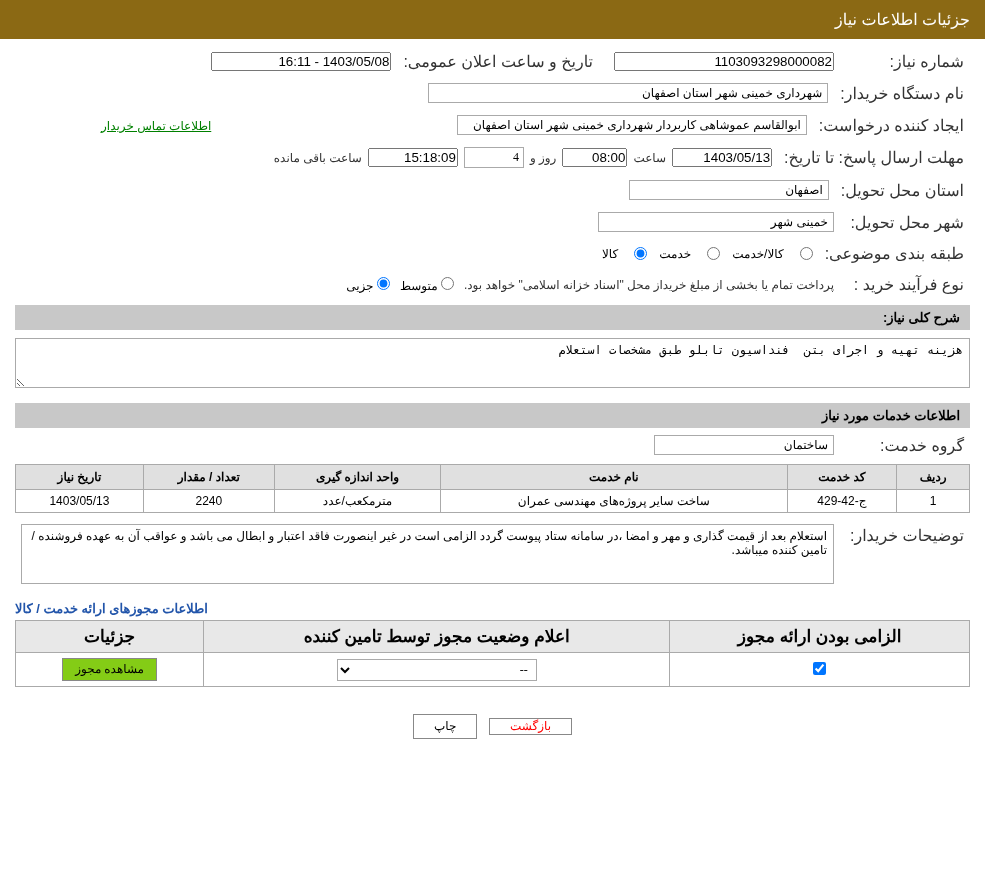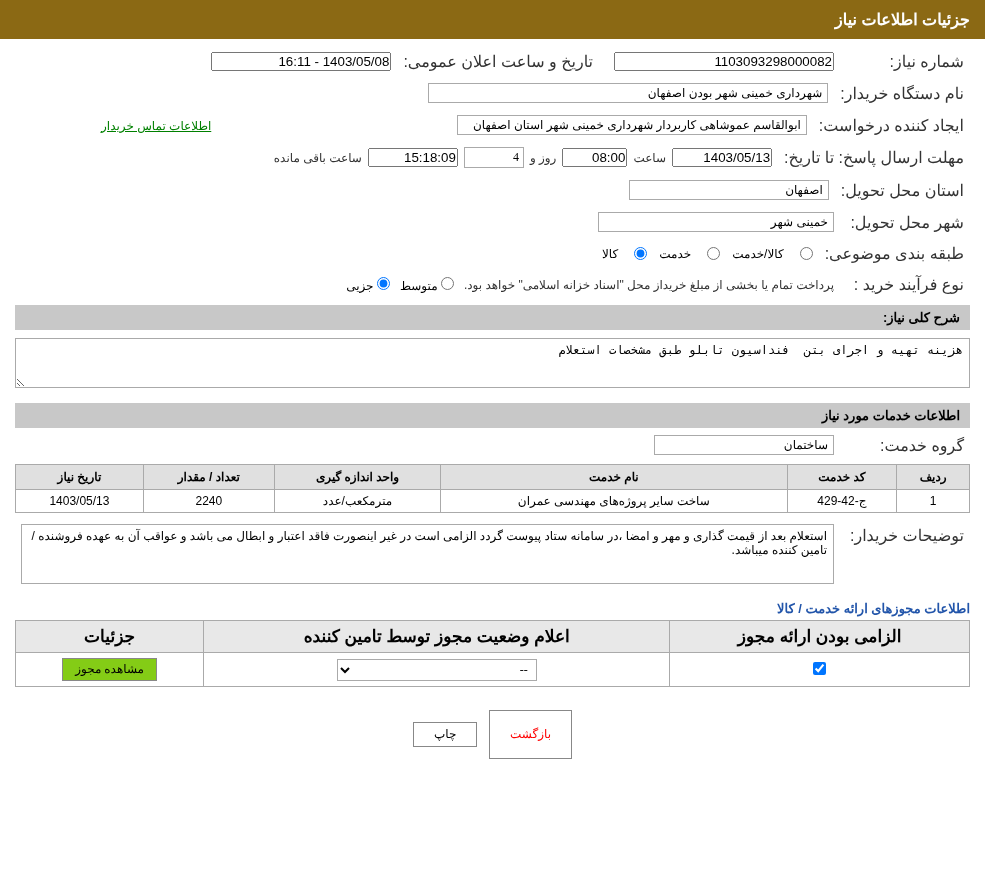--- a/index.html
+++ b/index.html
@@ -14,21 +14,21 @@
       min-height: 875px;
       background: #fff;
       margin: 0 auto;
     }
     .header-bar {
       background: #8B6914;
       color: #fff;
       text-align: right;
       padding: 10px 15px;
       font-size: 16px;
-      font-weight: bold;
+      font-weight: normal;
     }
     .content {
       padding: 10px 15px;
     }
     .section-title {
       background: #c8c8c8;
       padding: 5px 10px;
       font-weight: bold;
       margin: 8px 0 4px 0;
       font-size: 13px;
@@ -129,21 +129,21 @@
     .buyer-notes {
       border: 1px solid #aaa;
       background: #fff;
       min-height: 60px;
       padding: 4px 6px;
       font-size: 12px;
       direction: rtl;
       text-align: right;
     }
     .license-section-title {
-      text-align: right;
+      text-align: left;
       color: #2255aa;
       font-size: 13px;
       font-weight: bold;
       padding: 8px 0 4px 0;
     }
     .license-table {
       width: 100%;
       border-collapse: collapse;
       margin-bottom: 8px;
     }
@@ -175,25 +175,25 @@
       border: 1px solid #888;
       padding: 4px 20px;
       font-size: 12px;
       font-family: Tahoma;
       cursor: pointer;
       margin: 0 4px;
     }
     .btn-back {
       background: #fff;
       border: 1px solid #888;
-      padding: 16px 20px;
+      padding: 0 20px;
       font-size: 12px;
       font-family: Tahoma;
       cursor: pointer;
-      margin: 0 4px;
+      margin: 8px 4px;
       color: red;
     }
     .footer-buttons {
       text-align: center;
       padding: 15px;
     }
     .select-dropdown {
       border: 1px solid #aaa;
       padding: 2px 4px;
       font-size: 12px;
@@ -233,21 +233,21 @@
         </td>
       </tr>
     </tbody>
       </table>
 
     <table class="info-table">
       <tbody>
           <tr>
         <td class="label-cell">نام دستگاه خریدار:</td>
         <td>
-          <span class="border-box" style="width:400px; display:inline-block;">شهرداری خمینی شهر بودن اصفهان</span>
+          <span class="border-box" style="width:400px; display:inline-block;">شهرداری خمینی شهر استان اصفهان</span>
         </td>
       </tr>
     </tbody>
       </table>
 
     <table class="info-table">
       <tbody>
           <tr>
         <td class="label-cell">ایجاد کننده درخواست:</td>
         <td>

